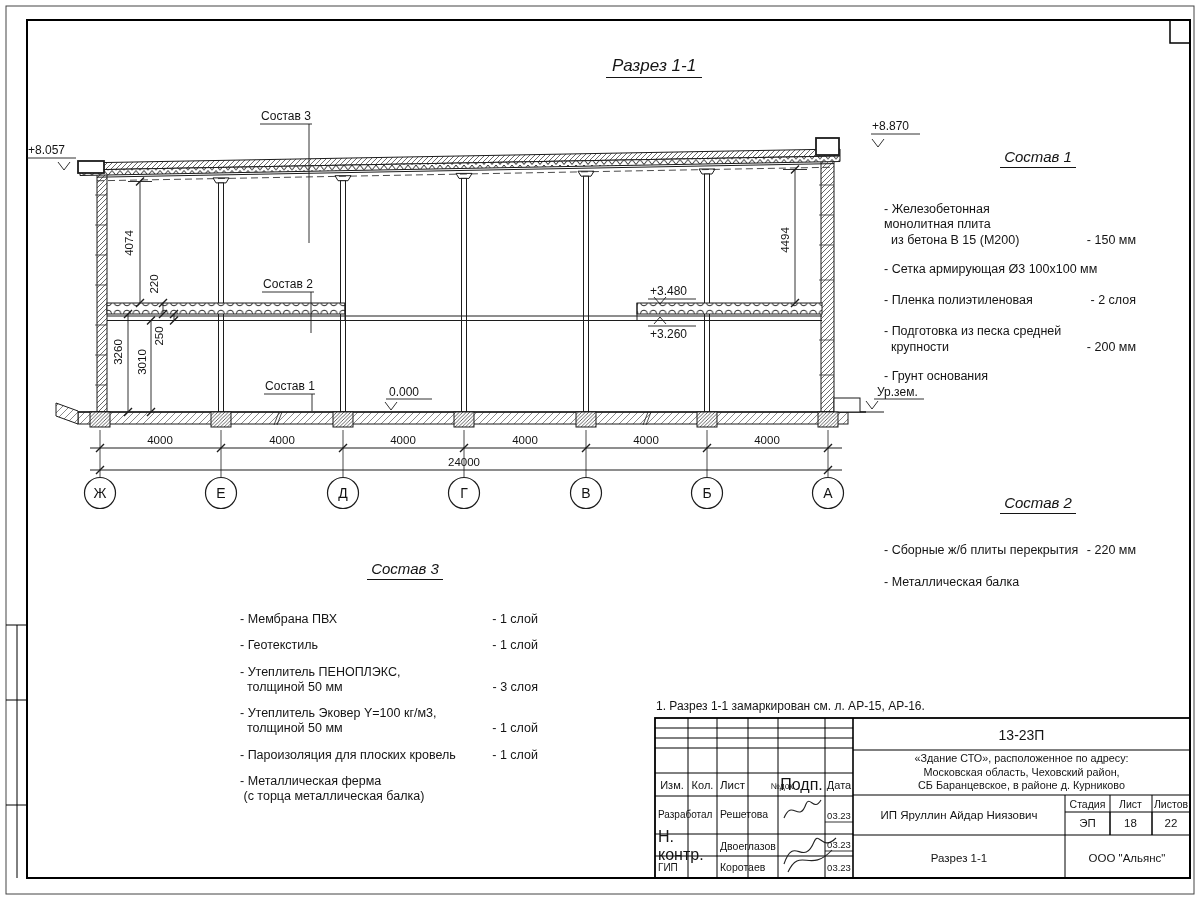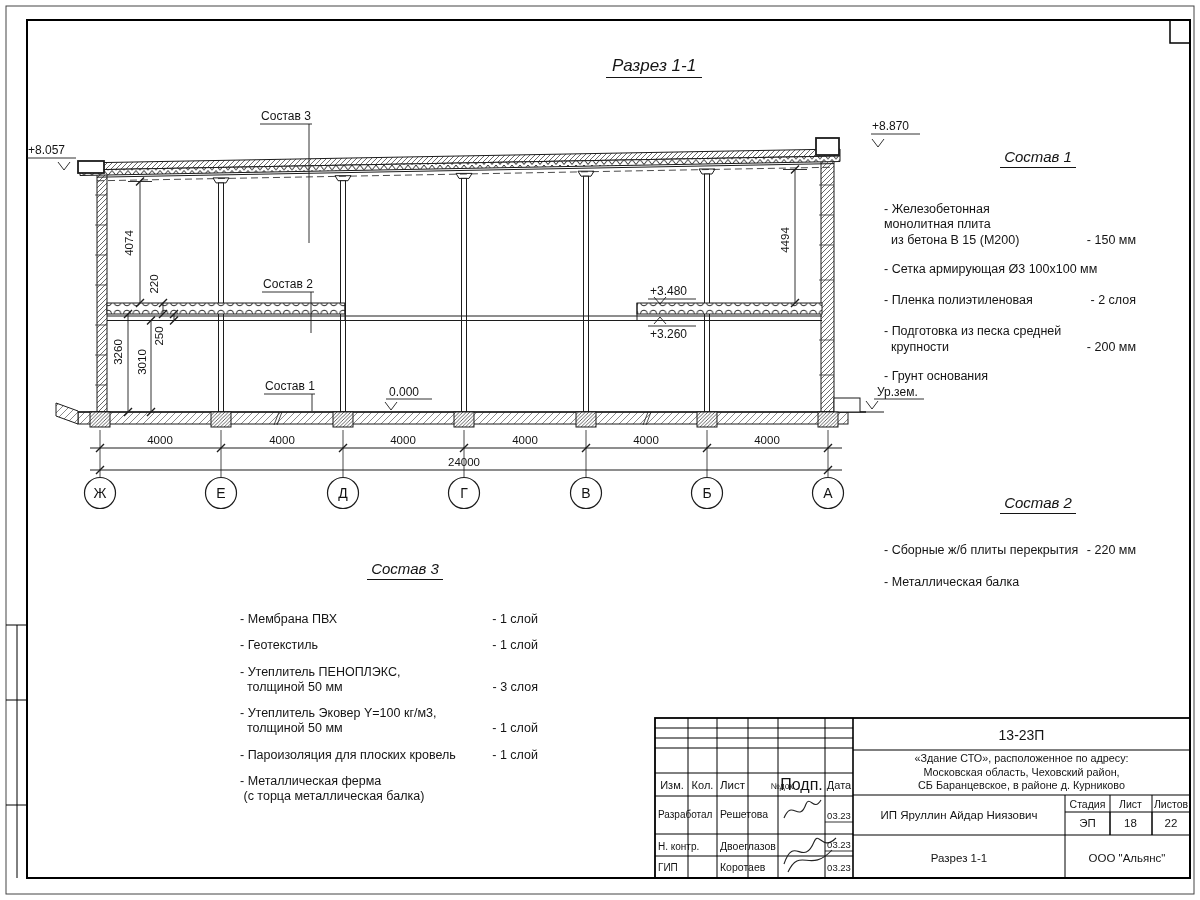--- a/index.html
+++ b/index.html
@@ -294,39 +294,40 @@
         <span class="t">- Пароизоляция для плоских кровель</span>
         <span class="v">- 1 слой</span>
       </div>
   <div class="li">
         <span class="t">- Металлическая ферма
 &nbsp;(с торца металлическая балка)</span>
         <span class="v"></span>
       </div>
 </div>
 
+<div class="abs note" style="left:656px;top:699px;width:420px;">1. Разрез 1-1 замаркирован см. л. АР-15, АР-16.</div>
 
 <div class="tb">
   <div class="c" style="left:855px;top:722px;width:333px;height:26px;font-size:14px;">13-23П</div>
   <div class="c pre" style="left:855px;top:751px;width:333px;height:43px;font-size:10.8px;line-height:1.25;border-radius:12px;">«Здание СТО», расположенное по адресу:
 Московская область, Чеховский район,
 СБ Баранцевское, в районе д. Курниково</div>
 
   <div class="c" style="left:656px;top:777px;width:32px;height:16px;font-size:11px;">Изм.</div>
   <div class="c" style="left:688px;top:777px;width:29px;height:16px;font-size:11px;">Кол.</div>
   <div class="c" style="left:717px;top:777px;width:31px;height:16px;font-size:11.5px;">Лист</div>
   <div class="c" style="left:748px;top:778px;width:30px;height:16px;font-size:8.5px;padding-left:20px;">№док.</div>
   <div class="c" style="left:778px;top:777px;width:47px;height:16px;font-size:16px;">Подп.</div>
   <div class="c" style="left:825px;top:777px;width:28px;height:16px;font-size:11px;">Дата</div>
 
   <div class="c l" style="left:658px;top:808px;width:60px;height:12px;font-size:10px;">Разработал</div>
   <div class="c l" style="left:720px;top:808px;width:58px;height:12px;font-size:10.5px;">Решетова</div>
   <div class="c" style="left:826px;top:810px;width:26px;height:11px;font-size:9.5px;">03.23</div>
 
-  <div class="c l" style="left:658px;top:840px;width:60px;height:12px;font-size:10px;">Н. контр.</div>
+  <div class="c l" style="left:658px;top:840px;width:60px;height:12px;font-size:16px;">Н. контр.</div>
   <div class="c l" style="left:720px;top:840px;width:62px;height:12px;font-size:10.5px;">Двоеглазов</div>
   <div class="c" style="left:826px;top:839px;width:26px;height:11px;font-size:9.5px;">03.23</div>
 
   <div class="c l" style="left:658px;top:861px;width:60px;height:12px;font-size:10px;">ГИП</div>
   <div class="c l" style="left:720px;top:861px;width:62px;height:12px;font-size:10.5px;">Коротаев</div>
   <div class="c" style="left:826px;top:862px;width:26px;height:11px;font-size:9.5px;">03.23</div>
 
   <div class="c" style="left:856px;top:805px;width:206px;height:20px;font-size:11.5px;">ИП Яруллин Айдар Ниязович</div>
   <div class="c" style="left:856px;top:848px;width:206px;height:20px;font-size:11.5px;">Разрез 1-1</div>
   <div class="c" style="left:1066px;top:848px;width:122px;height:20px;font-size:11.5px;">ООО "Альянс"</div>

